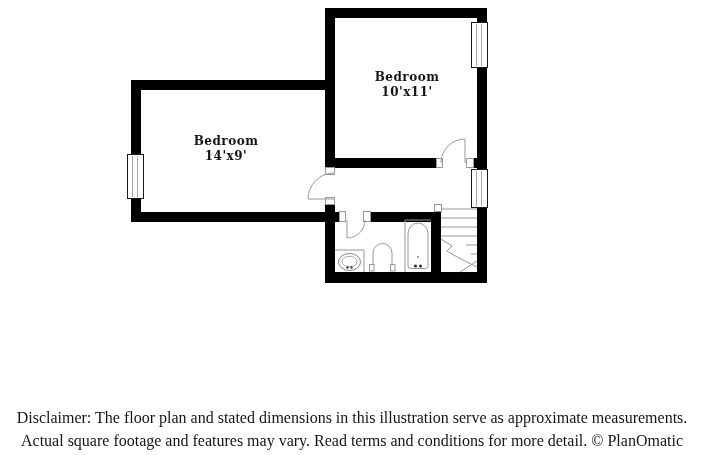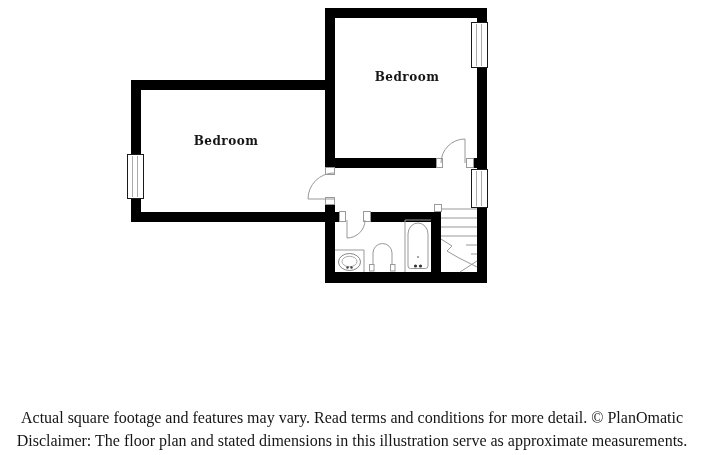--- a/index.html
+++ b/index.html
@@ -104,23 +104,25 @@
       <polyline points="405,272 405,220 431,220" stroke="#999" fill="none"></polyline>
       <path d="M408,266 L408,234 A10,11 0 0 1 428,234 L428,266 A2.5,2.5 0 0 1 425.5,268.5 L410.5,268.5 A2.5,2.5 0 0 1 408,266 Z" stroke="#999" fill="#fff"></path>
       <circle cx="418" cy="257" r="1" fill="#888"></circle>
       <circle cx="415.5" cy="266" r="1.6" fill="#333"></circle>
       <circle cx="420.5" cy="266" r="1.6" fill="#333"></circle>
     </g>
   </svg>
 
   <div class="room-label" style="left:146px;top:134px;width:160px;">
     <div>Bedroom</div>
+    <div>14'x9'</div>
   </div>
   <div class="room-label" style="left:327px;top:70px;width:160px;">
     <div>Bedroom</div>
+    <div>10'x11'</div>
   </div>
 
   <div class="disclaimer">
+    <div>Disclaimer: The floor plan and stated dimensions in this illustration serve as approximate measurements.</div>
     <div>Actual square footage and features may vary. Read terms and conditions for more detail. © PlanOmatic</div>
-    <div>Disclaimer: The floor plan and stated dimensions in this illustration serve as approximate measurements.</div>
   </div>
 
 </div>
 
 </body></html>

